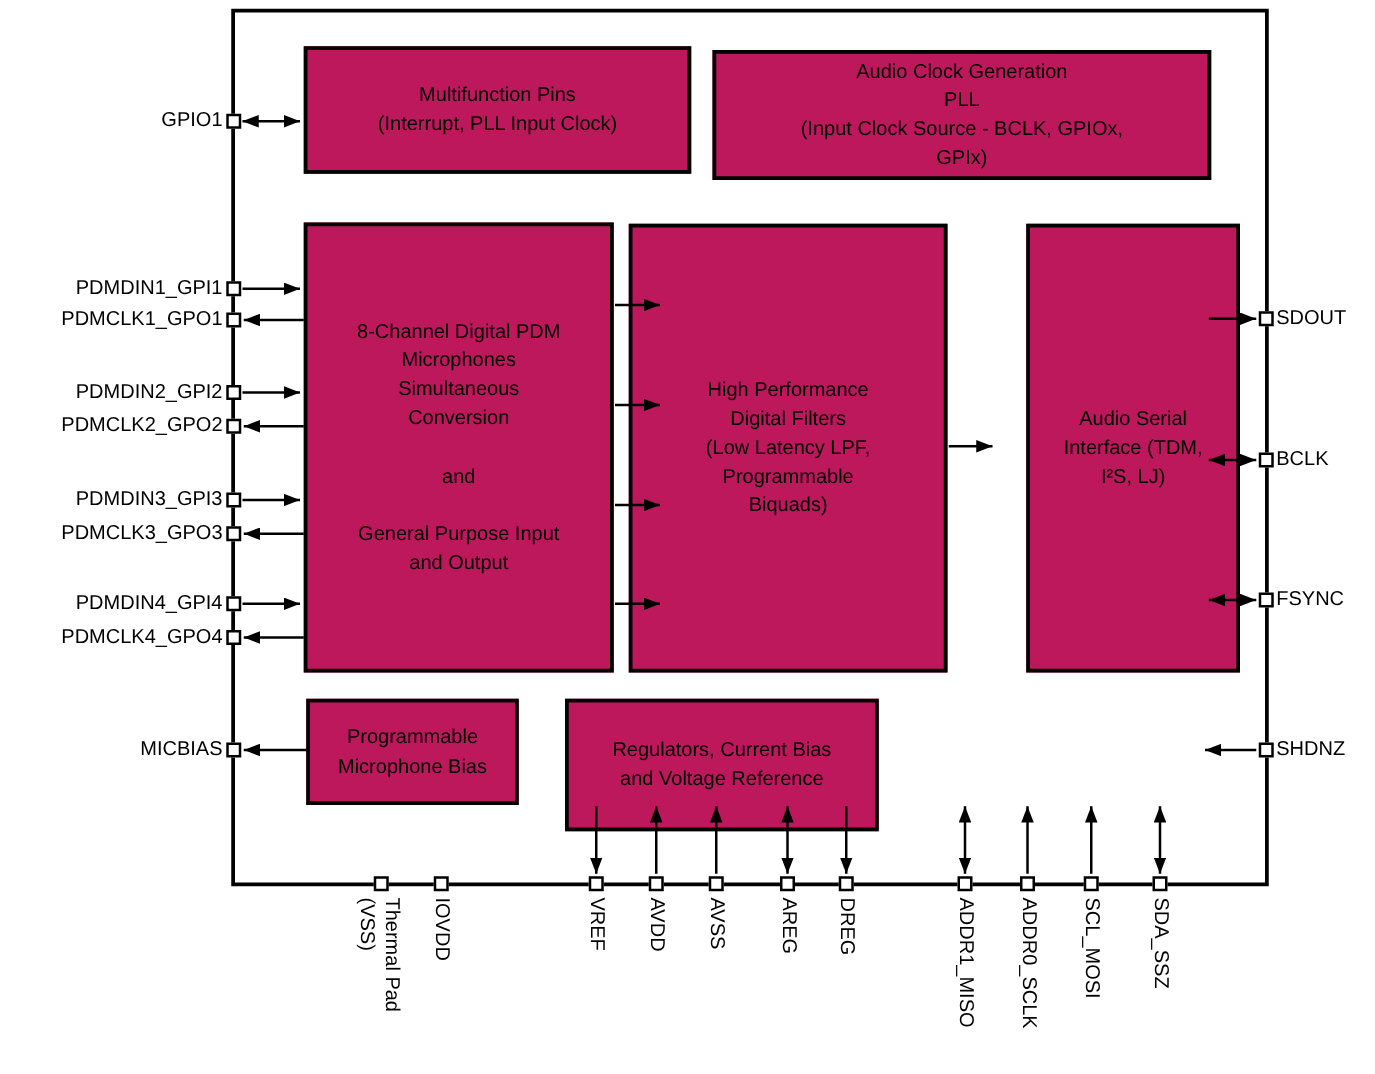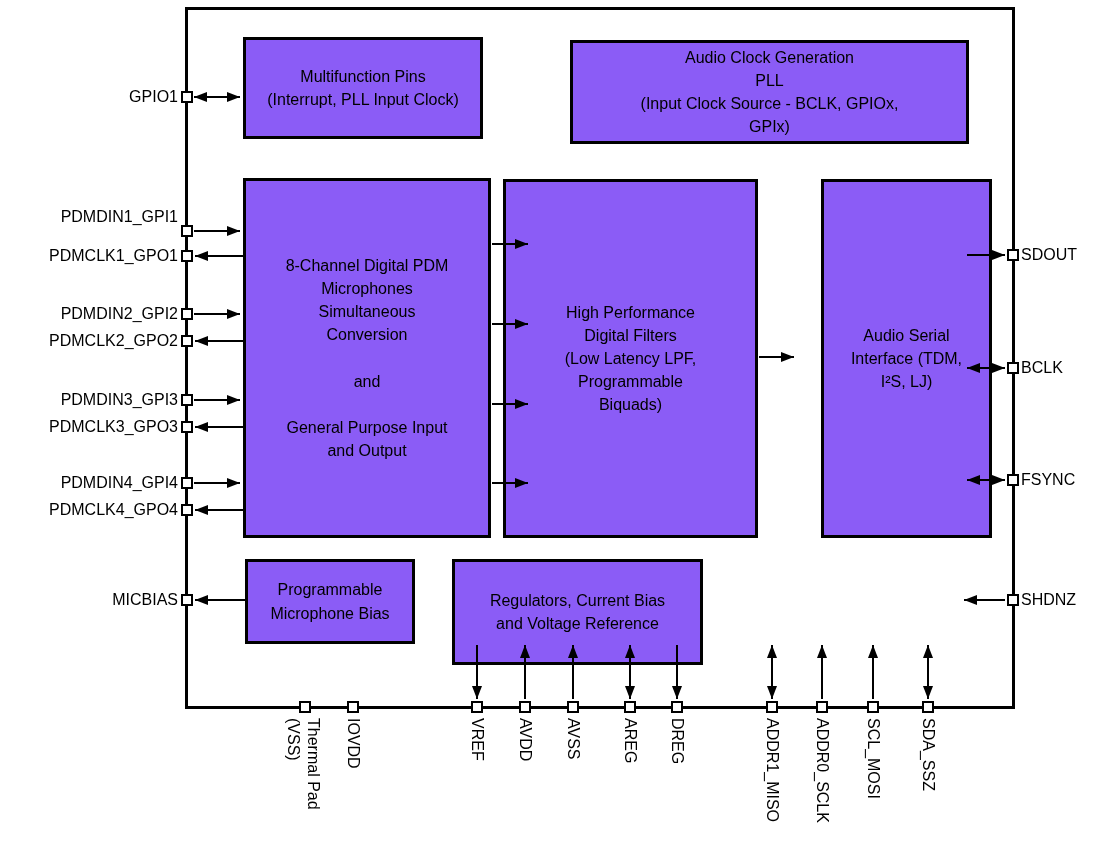--- a/index.html
+++ b/index.html
@@ -17,21 +17,21 @@
     left: 185px; top: 7px;
     width: 830px; height: 702px;
     border: 3px solid #000;
     box-sizing: border-box;
     background: #fff;
   }
   .block {
     position: absolute;
     border: 3px solid #000;
     box-sizing: border-box;
-    background: #8b5cf6;
+    background: #be185d;
     display: flex;
     align-items: center;
     justify-content: center;
     text-align: center;
     font-size: 16px;
     line-height: 1.45;
     white-space: pre-line;
   }
   .wires { position: absolute; left: 0; top: 0; pointer-events: none; }
   .wires line { stroke: #000; stroke-width: 2; }
@@ -57,21 +57,21 @@
     text-align: left;
   }
 </style>
 </head>
 <body>
 
 <div class="canvas">
 
   <div class="chip-boundary"></div>
 
-  <div class="block" style="left:243px; top:37px; width:240px; height:102px">
+  <div class="block" style="left:243px; top:37px; width:310px; height:102px">
     <span>Multifunction Pins
 (Interrupt, PLL Input Clock)</span>
   </div>
   <div class="block" style="left:570px; top:40px; width:399px; height:104px">
     <span>Audio Clock Generation
 PLL
 (Input Clock Source - BCLK, GPIOx,
 GPIx)</span>
   </div>
   <div class="block" style="left:243px; top:178px; width:248px; height:360px">
@@ -173,21 +173,21 @@
   <div class="pin" style="left:519px; top:701px"></div>
   <div class="pin" style="left:567px; top:701px"></div>
   <div class="pin" style="left:624px; top:701px"></div>
   <div class="pin" style="left:671px; top:701px"></div>
   <div class="pin" style="left:766px; top:701px"></div>
   <div class="pin" style="left:816px; top:701px"></div>
   <div class="pin" style="left:867px; top:701px"></div>
   <div class="pin" style="left:922px; top:701px"></div>
 
   <div class="plabel left" style="top:87px">GPIO1</div>
-  <div class="plabel left" style="top:207px">PDMDIN1_GPI1</div>
+  <div class="plabel left" style="top:221px">PDMDIN1_GPI1</div>
   <div class="plabel left" style="top:246px">PDMCLK1_GPO1</div>
   <div class="plabel left" style="top:304px">PDMDIN2_GPI2</div>
   <div class="plabel left" style="top:331px">PDMCLK2_GPO2</div>
   <div class="plabel left" style="top:390px">PDMDIN3_GPI3</div>
   <div class="plabel left" style="top:417px">PDMCLK3_GPO3</div>
   <div class="plabel left" style="top:473px">PDMDIN4_GPI4</div>
   <div class="plabel left" style="top:500px">PDMCLK4_GPO4</div>
   <div class="plabel left" style="top:590px">MICBIAS</div>
 
   <div class="plabel right" style="top:245px">SDOUT</div>

